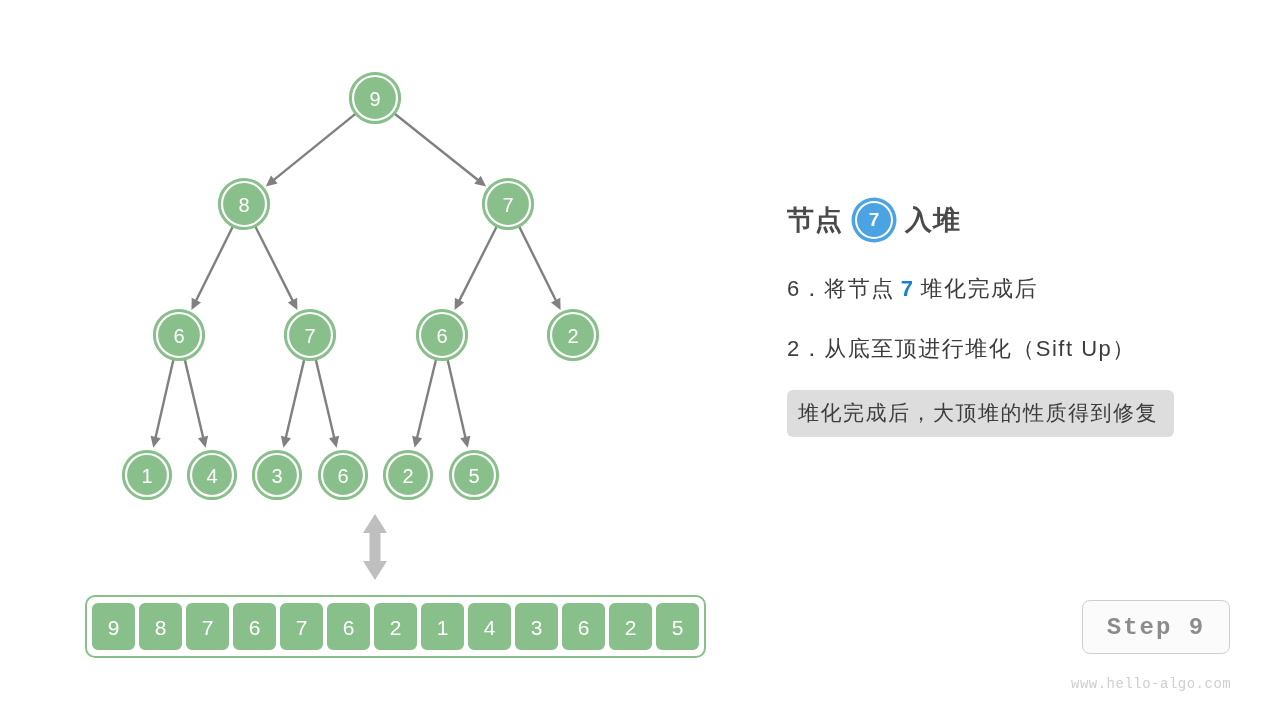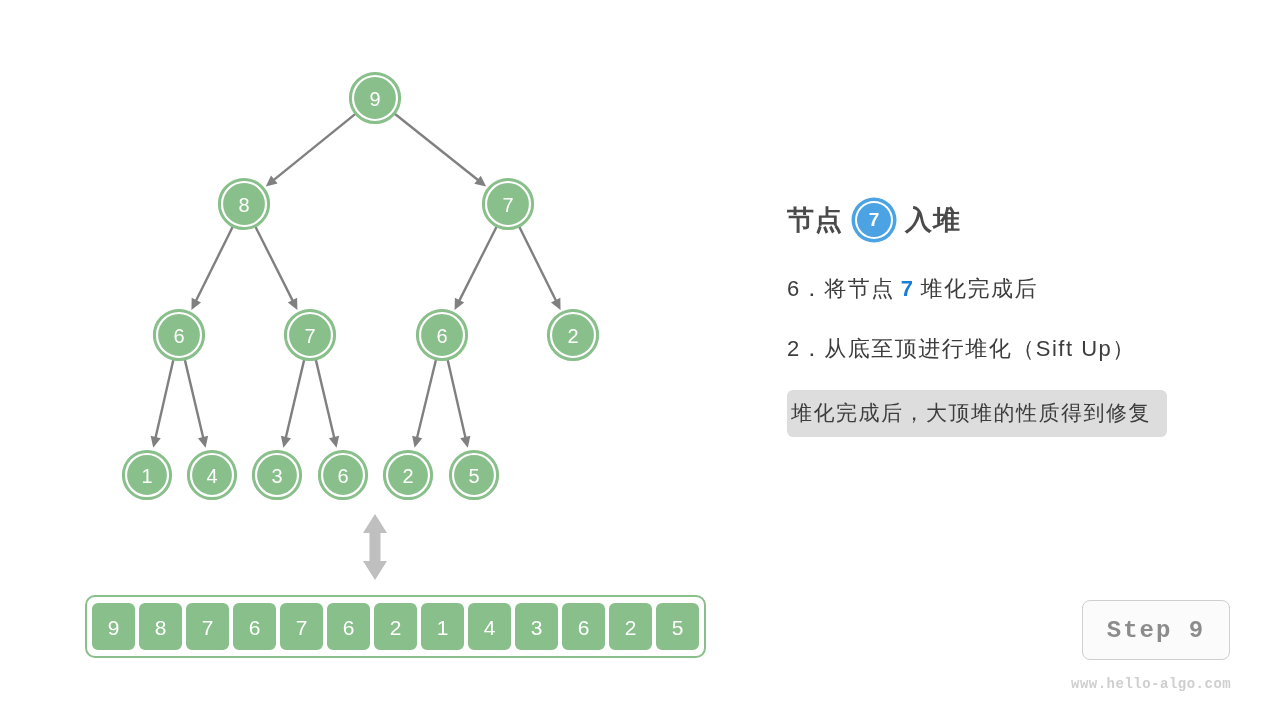--- a/index.html
+++ b/index.html
@@ -91,33 +91,33 @@
     white-space: nowrap;
   }
   .step-line:first-of-type { margin-top: 44px; }
   .hl-blue { color: #1a7fd4; font-weight: bold; padding: 0 6px; }
   .note-box {
     display: inline-block;
     margin-top: 26px;
     background: #dddddd;
     color: #3d3d3d;
     border-radius: 6px;
-    padding: 9px 16px 10px 4px;
+    padding: 9px 16px 10px 11px;
     font-size: 21px;
     letter-spacing: 1.5px;
     white-space: nowrap;
   }
 
   
   #step-badge {
     position: absolute;
     left: 1082px;
     top: 600px;
     width: 148px;
-    height: 60px;
+    height: 54px;
     box-sizing: border-box;
     border: 1.5px solid #cfcfcf;
     border-radius: 8px;
     background: #fbfbfb;
     display: flex;
     align-items: center;
     justify-content: center;
     font-family: "Liberation Mono", "DejaVu Sans Mono", monospace;
     font-size: 24px;
     font-weight: bold;
@@ -125,21 +125,20 @@
     letter-spacing: 2px;
   }
   #watermark {
     position: absolute;
     left: 1071px;
     top: 676px;
     font-family: "Liberation Mono", "DejaVu Sans Mono", monospace;
     font-size: 14px;
     color: #cfcfcf;
     letter-spacing: 0.5px;
-    font-weight: bold;
   }
 </style>
 </head>
 <body>
 
 <svg id="diagram-svg" viewBox="0 0 1280 720" xmlns="http://www.w3.org/2000/svg">
   <g id="edges-layer">
       <g>
         <line x1="356.342806892039" y1="113.09666007209056" x2="271.98578966194145" y2="181.35500989186414" class="edge-line"></line>
         <polygon points="265.7667252926211,186.38722991589435 271.0469957848169,175.42553554279465 277.5888818160562,183.51031922291105" class="edge-head"></polygon>

